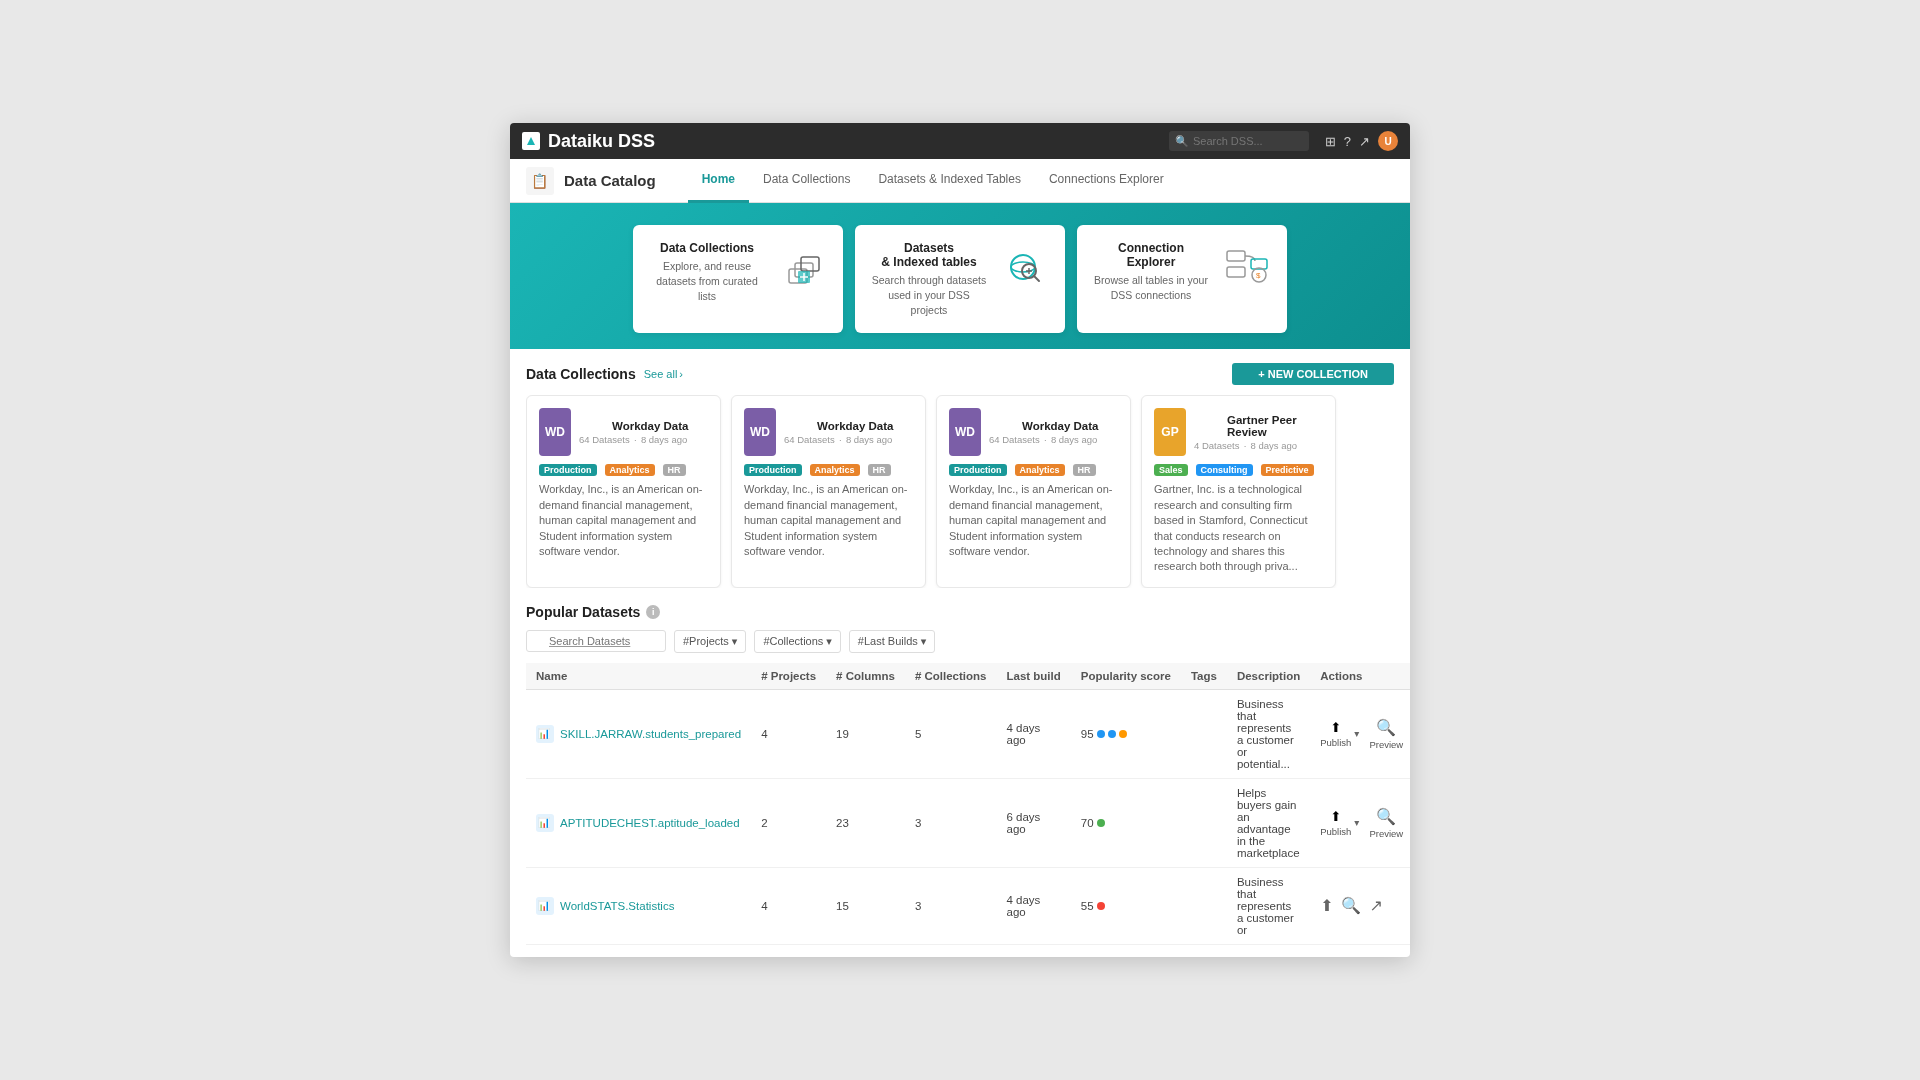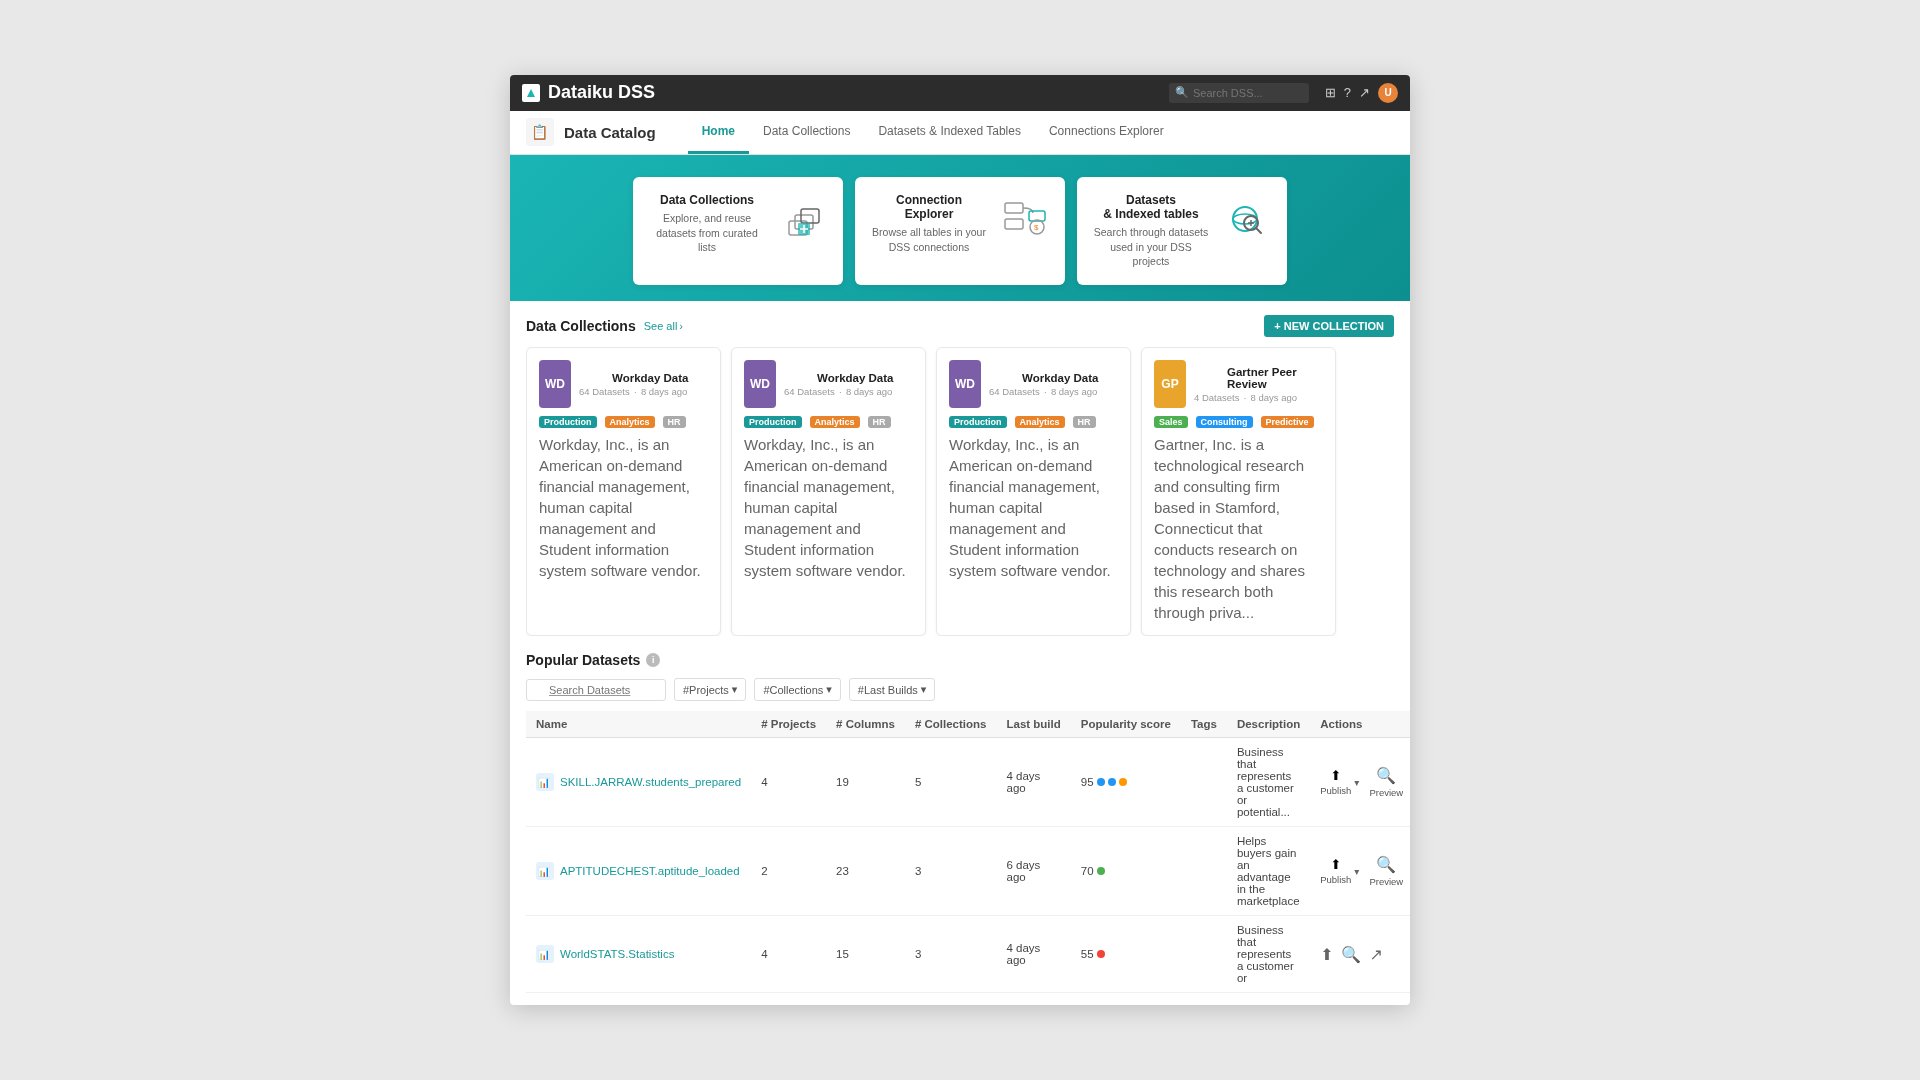--- a/index.html
+++ b/index.html
@@ -208,21 +208,21 @@
       display: flex;
       align-items: center;
       gap: 2px;
     }
     .new-collection-btn {
       margin-left: auto;
       background: #1a9999;
       color: #fff;
       border: none;
       border-radius: 3px;
-      padding: 5px 10px;
+      padding: 5px 26px;
       font-size: 11px;
       font-weight: 600;
       cursor: pointer;
       display: flex;
       align-items: center;
       gap: 4px;
     }
     .collections-row {
       display: flex;
       gap: 10px;
@@ -279,21 +279,21 @@
       font-size: 9px;
       font-weight: 600;
       margin-right: 2px;
     }
     .tag.prod { background: #1a9999; color: #fff; }
     .tag.analytics { background: #e8832a; color: #fff; }
     .tag.grey { background: #aaa; color: #fff; }
     .tag.green { background: #4caf50; color: #fff; }
     .tag.blue { background: #2196f3; color: #fff; }
     .coll-desc {
-      font-size: 15px;
+      font-size: 11px;
       color: #666;
       line-height: 1.4;
       margin-top: 6px;
     }
     .coll-tags-row {
       margin: 4px 0 6px;
       display: flex;
       align-items: center;
       gap: 6px;
     }
@@ -520,48 +520,48 @@
             <rect x="26" y="16" width="18" height="14" rx="2" fill="none" stroke="#666" stroke-width="1.5"></rect>
             <rect x="23" y="30" width="12" height="12" rx="1" fill="#1ab5b5" opacity="0.7"></rect>
             <line x1="29" y1="32" x2="29" y2="40" stroke="#fff" stroke-width="1.5"></line>
             <line x1="25" y1="36" x2="33" y2="36" stroke="#fff" stroke-width="1.5"></line>
           </svg>
         </div>
       </div>
 
       <div class="hero-card">
         <div class="hero-card-text">
+          <h3>Datasets<br>&amp; Indexed tables</h3>
+          <p>Search through datasets used in your DSS projects</p>
+        </div>
+        <div class="hero-card-icon">
+          <svg width="52" height="52" viewBox="0 0 52 52">
+            <circle cx="26" cy="26" r="12" fill="none" stroke="#1ab5b5" stroke-width="2"></circle>
+            <ellipse cx="26" cy="26" rx="12" ry="5" fill="none" stroke="#1ab5b5" stroke-width="1.5"></ellipse>
+            <circle cx="32" cy="30" r="7" fill="none" stroke="#666" stroke-width="2"></circle>
+            <line x1="37" y1="35" x2="42" y2="40" stroke="#666" stroke-width="2" stroke-linecap="round"></line>
+            <line x1="29" y1="30" x2="35" y2="30" stroke="#666" stroke-width="1.5"></line>
+            <line x1="32" y1="27" x2="32" y2="33" stroke="#666" stroke-width="1.5"></line>
+          </svg>
+        </div>
+      </div>
+
+      <div class="hero-card">
+        <div class="hero-card-text">
           <h3>Connection Explorer</h3>
           <p>Browse all tables in your DSS connections</p>
         </div>
         <div class="hero-card-icon">
           <svg width="52" height="52" viewBox="0 0 52 52">
             <rect x="8" y="10" width="18" height="10" rx="2" fill="none" stroke="#999" stroke-width="1.5"></rect>
             <rect x="8" y="26" width="18" height="10" rx="2" fill="none" stroke="#999" stroke-width="1.5"></rect>
             <path d="M26 15 Q36 15 36 20" fill="none" stroke="#999" stroke-width="1.5" marker-end="url(#arr)"></path>
             <rect x="32" y="18" width="16" height="10" rx="2" fill="none" stroke="#1ab5b5" stroke-width="1.5"></rect>
             <circle cx="40" cy="34" r="7" fill="none" stroke="#999" stroke-width="1.5"></circle>
             <text x="37" y="37" font-size="8" fill="#e8832a">$</text>
-          </svg>
-        </div>
-      </div>
-
-      <div class="hero-card">
-        <div class="hero-card-text">
-          <h3>Datasets<br>&amp; Indexed tables</h3>
-          <p>Search through datasets used in your DSS projects</p>
-        </div>
-        <div class="hero-card-icon">
-          <svg width="52" height="52" viewBox="0 0 52 52">
-            <circle cx="26" cy="26" r="12" fill="none" stroke="#1ab5b5" stroke-width="2"></circle>
-            <ellipse cx="26" cy="26" rx="12" ry="5" fill="none" stroke="#1ab5b5" stroke-width="1.5"></ellipse>
-            <circle cx="32" cy="30" r="7" fill="none" stroke="#666" stroke-width="2"></circle>
-            <line x1="37" y1="35" x2="42" y2="40" stroke="#666" stroke-width="2" stroke-linecap="round"></line>
-            <line x1="29" y1="30" x2="35" y2="30" stroke="#666" stroke-width="1.5"></line>
-            <line x1="32" y1="27" x2="32" y2="33" stroke="#666" stroke-width="1.5"></line>
           </svg>
         </div>
       </div>
     </div>
   </div>
 
   <div class="section">
     <div class="section-header">
       <span class="section-title">Data Collections</span>
       <span class="see-all">

